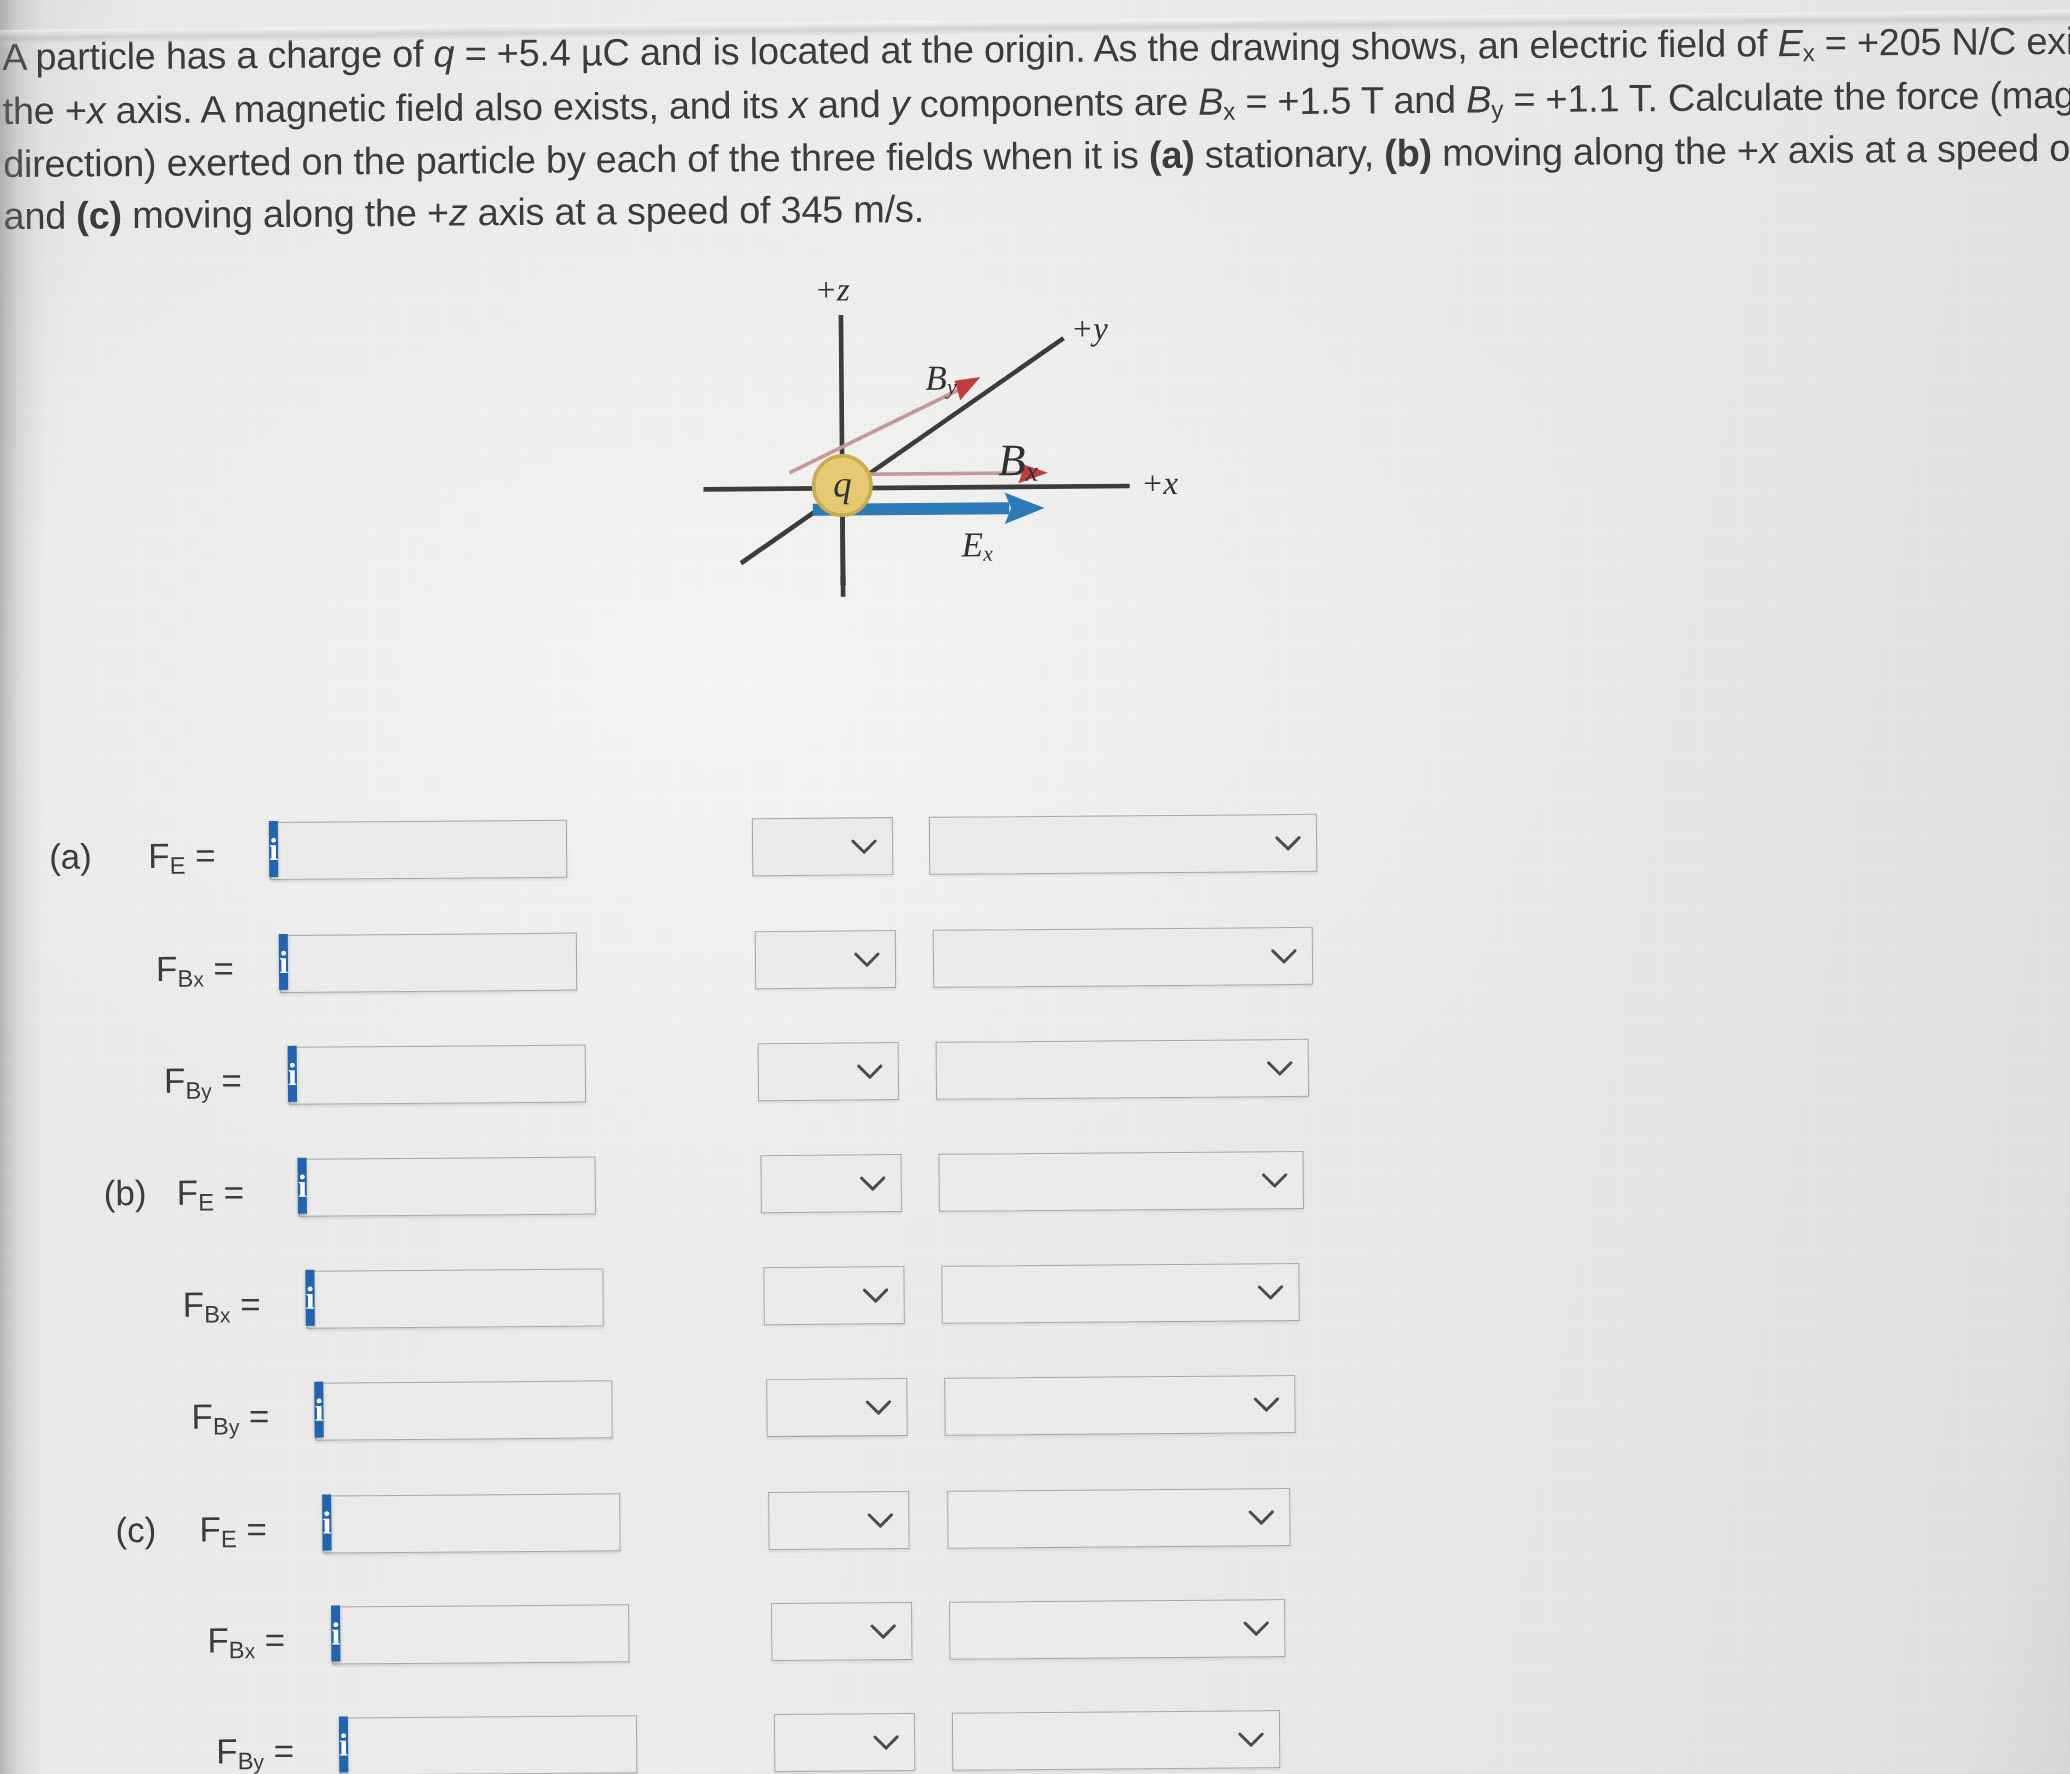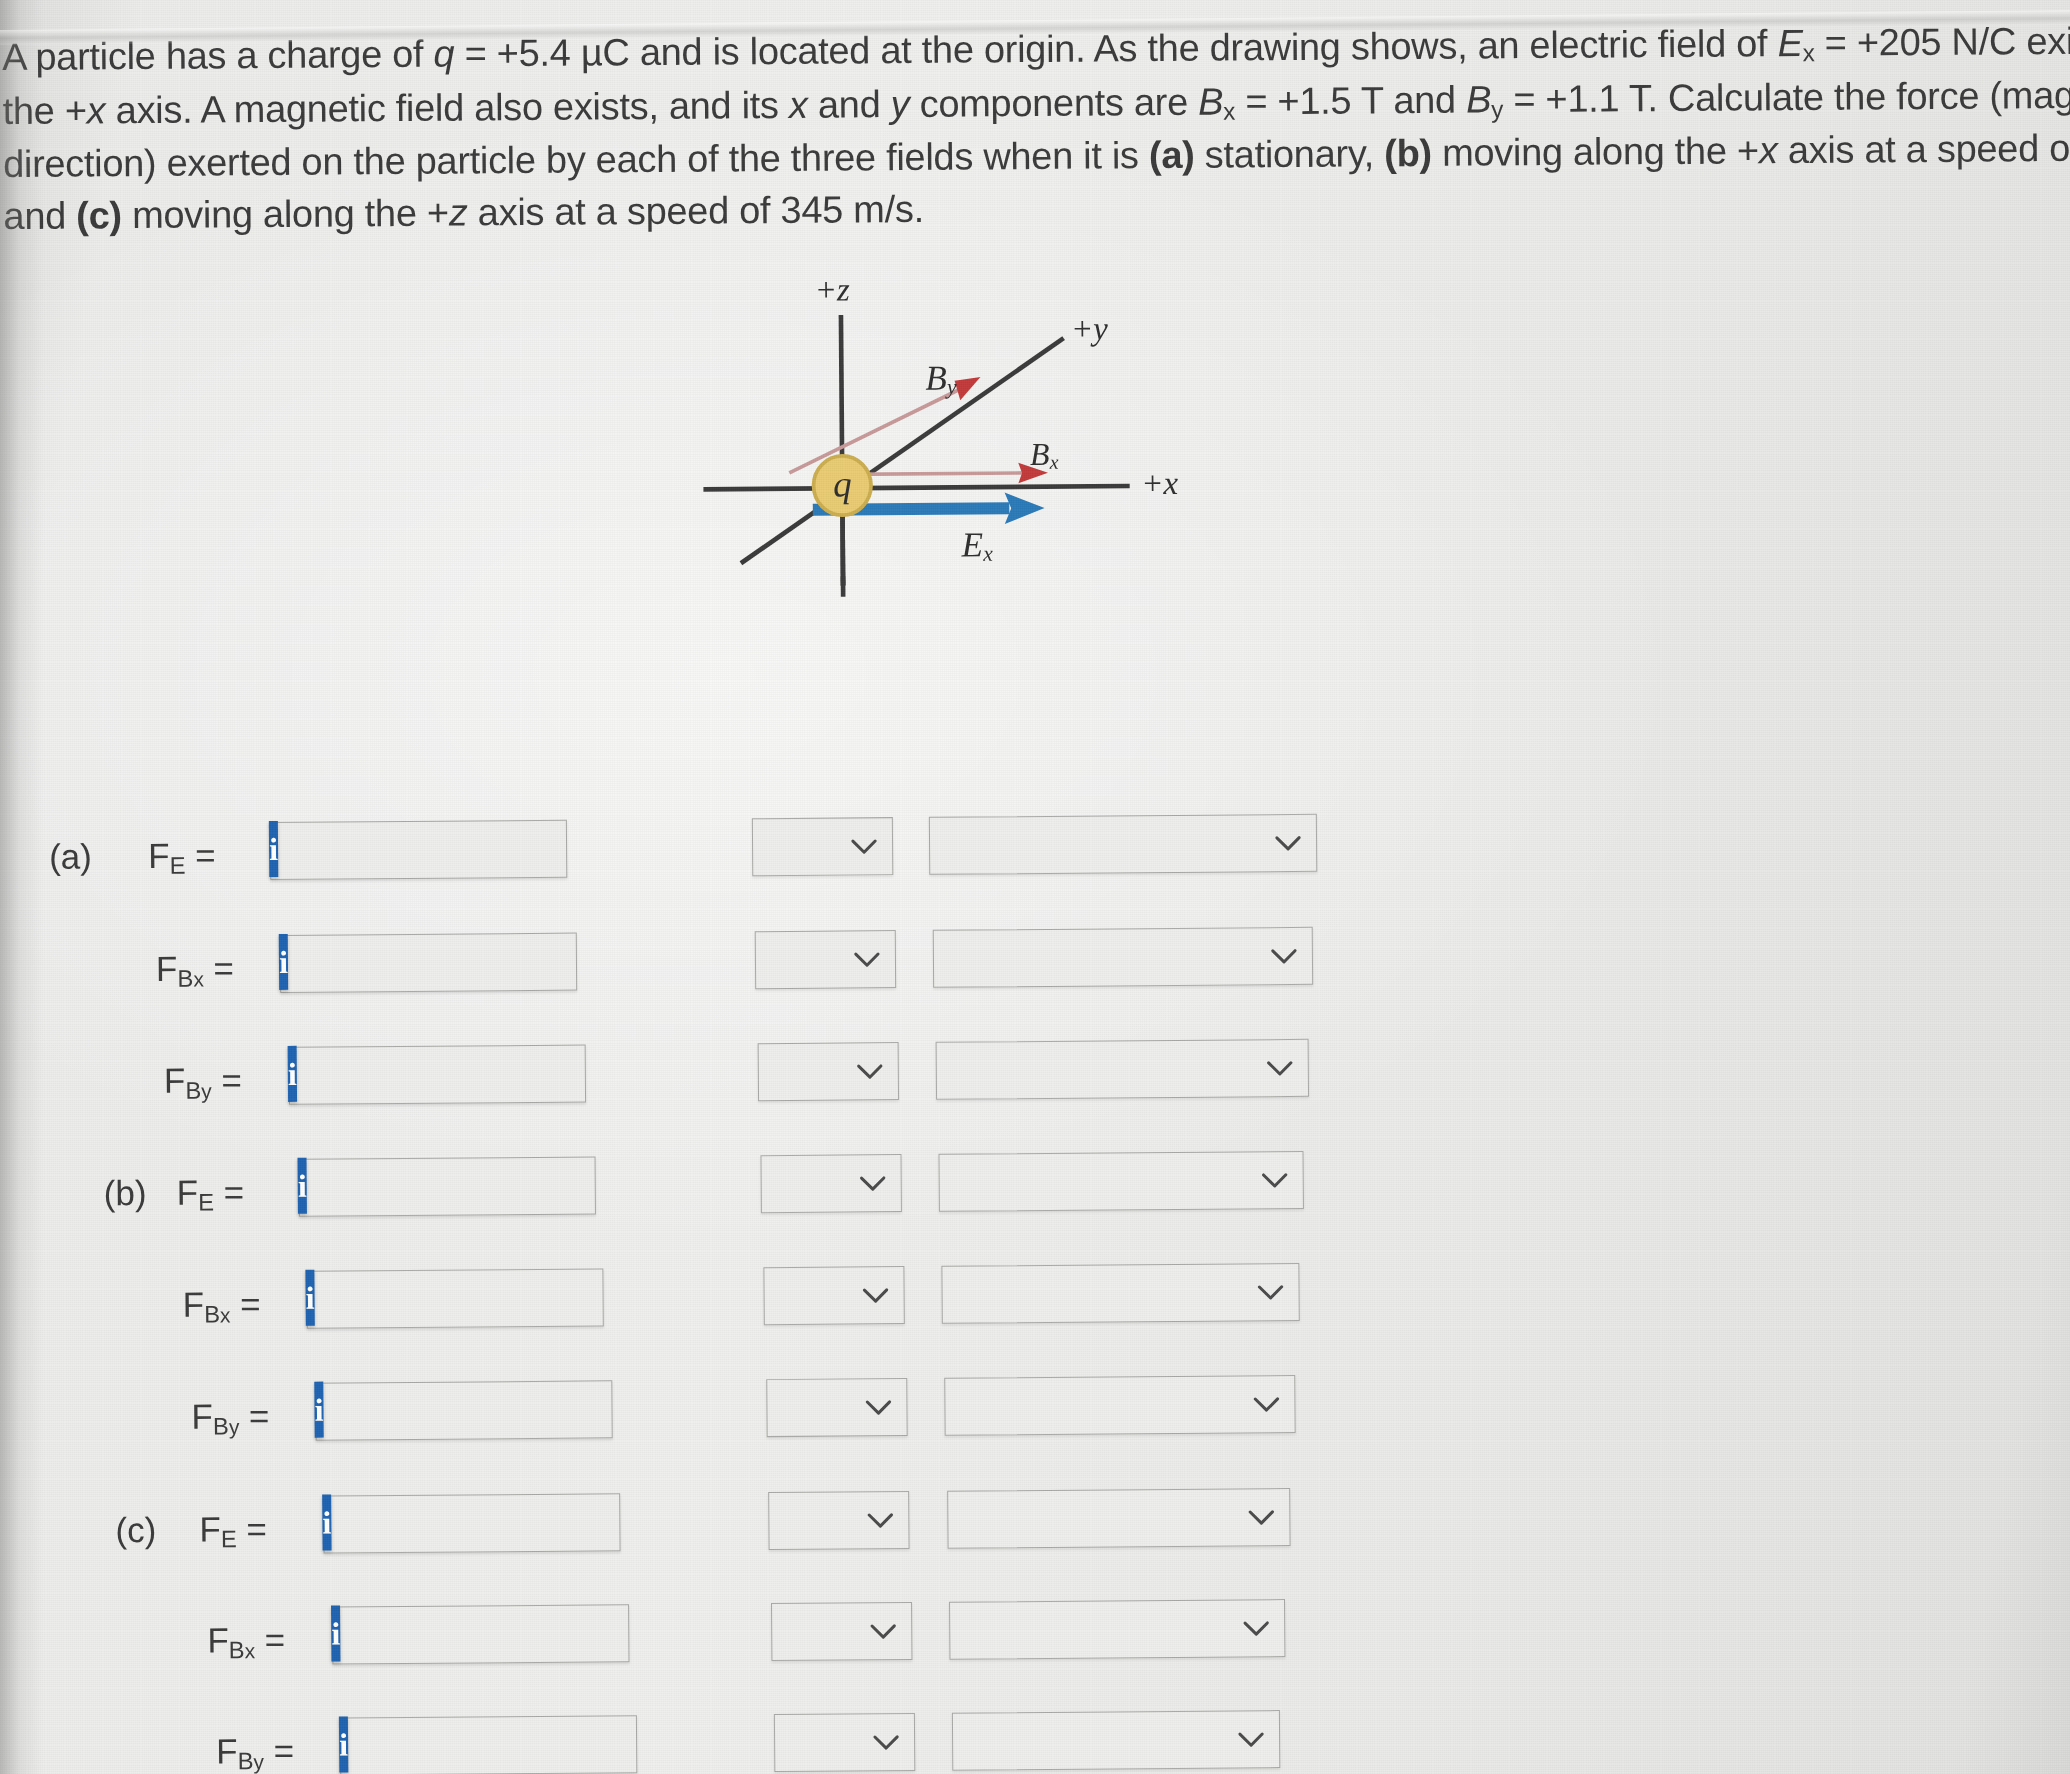--- a/index.html
+++ b/index.html
@@ -188,21 +188,21 @@
       </svg>
 
       <span class="dlabel" style="left:113px; top:-5.6px; font-size:33px;">+z</span>
       <span class="dlabel" style="left:369px; top:35px; font-size:33px;">+y</span>
       <span class="dlabel" style="left:438px; top:190px; font-size:33px;">+x</span>
       <span class="dlabel" style="left:130px; top:186px; font-size:37px; font-family:'Liberation Serif',serif;">q</span>
 
       <span class="dlabel" style="left:223px; top:82px; font-size:35px;">
         <span>B</span><sub>y</sub>
       </span>
-      <span class="dlabel" style="left:295px; top:160px; font-size:32px;margin-left:32px;">
+      <span class="dlabel" style="left:295px; top:160px; font-size:45px;">
         <span>B</span><sub>x</sub>
       </span>
       <span class="dlabel" style="left:258px; top:249px; font-size:35px;">
         <span>E</span><sub>x</sub>
       </span>
     </div>
 
     <div id="rows">
         <div class="row" style="left: 0px; top: 816px; width: 1484px;">
           <span class="prefix" style="left:48px;">(a)</span>

